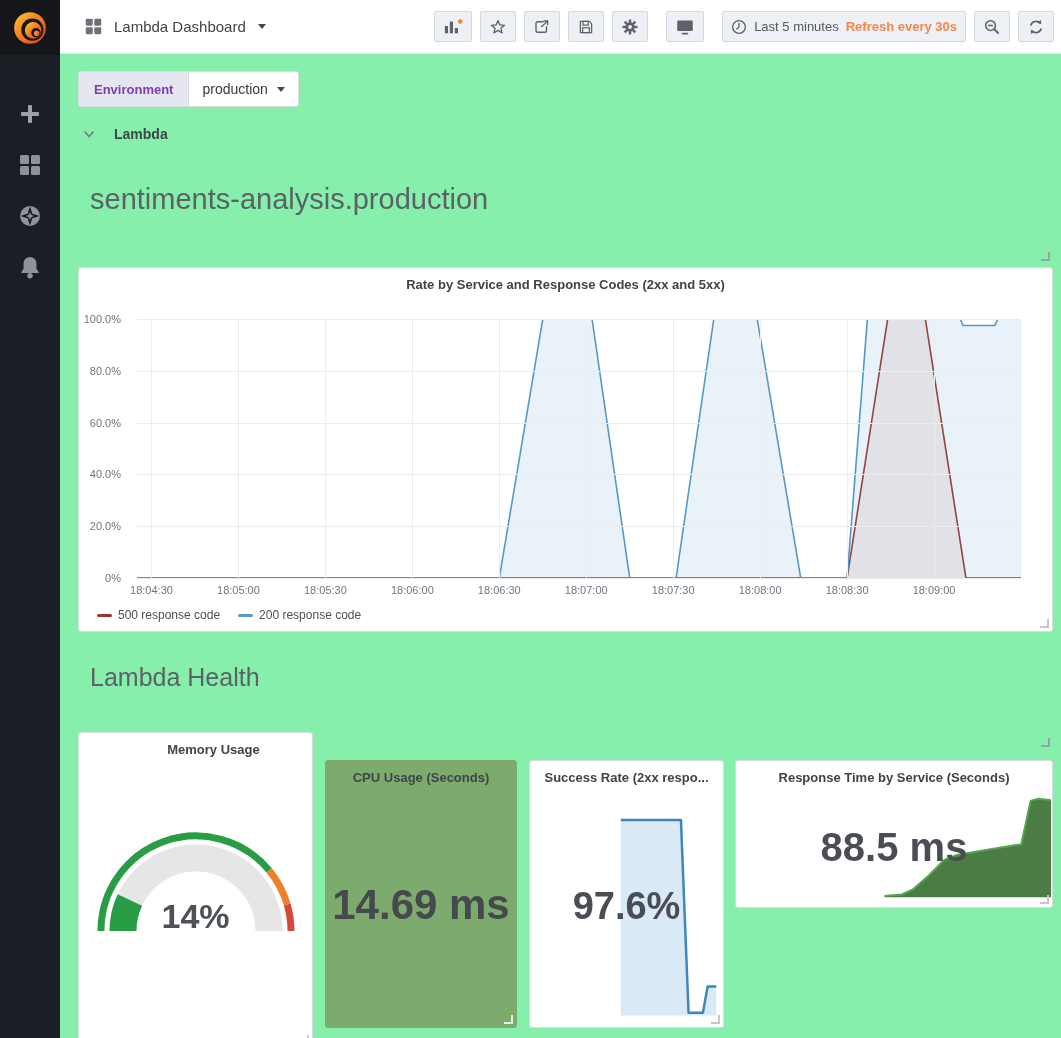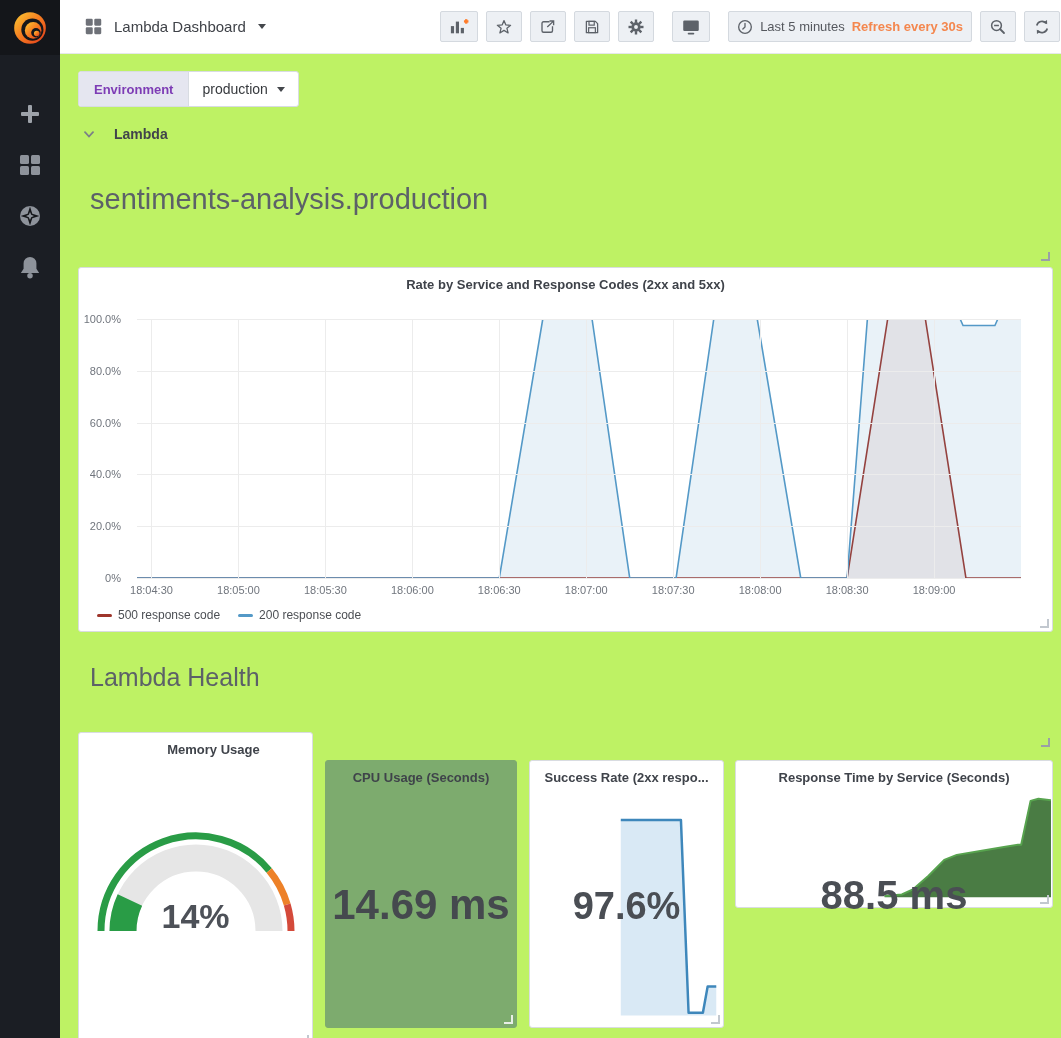--- a/index.html
+++ b/index.html
@@ -1,29 +1,29 @@
 <!DOCTYPE html>
 <html><head>
 <meta charset="utf-8">
 <style>
   html,body{margin:0;padding:0;background:#fff;font-family:"Liberation Sans",sans-serif;}
-  #root{position:relative;width:1061px;height:1038px;background:#bef264;overflow:hidden;}
+  #root{position:relative;width:1061px;height:1038px;background:#86efac;overflow:hidden;}
 
   
   .sidebar{position:absolute;left:0;top:0;width:60px;height:1038px;background:#1b1e24;z-index:5;}
   .logo-box{width:60px;height:55px;background:#14161a;display:flex;align-items:center;justify-content:center;cursor:pointer;}
   .side-icons{display:flex;flex-direction:column;align-items:center;margin-top:46px;gap:25px;}
   .side-icon{width:26px;height:26px;display:flex;align-items:center;justify-content:center;cursor:pointer;}
 
   
   .header{position:absolute;left:60px;top:0;width:1001px;height:53px;background:#fff;border-bottom:1px solid #e6e8eb;z-index:4;}
   .header-left{position:absolute;left:25px;top:0;height:53px;display:flex;align-items:center;gap:12px;}
   .dash-title{font-size:15px;font-weight:500;color:#3f4248;}
   .caret{width:0;height:0;border-left:4.5px solid transparent;border-right:4.5px solid transparent;border-top:5px solid #44474c;}
-  .toolbar{position:absolute;right:1px;top:11px;display:flex;align-items:flex-start;height:31px;}
+  .toolbar{position:absolute;right:7px;top:11px;display:flex;align-items:flex-start;height:31px;}
   .btn{height:31px;min-width:34px;padding:0 8px;background:#edf0f4;border:1px solid #d4d9df;border-radius:2px;display:flex;align-items:center;justify-content:center;cursor:pointer;box-sizing:border-box;}
   .btn + .btn{margin-left:8px;}
   .gap-l{margin-left:18px !important;}
   .time-btn{gap:7px;}
   .time-label{font-size:13px;font-weight:500;color:#55585e;white-space:nowrap;}
   .refresh-label{font-size:13px;font-weight:600;color:#f4874e;white-space:nowrap;}
 
   
   .filters{position:absolute;left:78px;top:71px;display:flex;gap:21px;z-index:2;}
   .filter{display:flex;border:1px solid #d8dce2;border-radius:3px;overflow:hidden;background:#fff;height:34px;}
@@ -61,21 +61,21 @@
   #cpu-panel{left:325px;top:760px;width:192px;height:268px;}
   #success-panel{left:529px;top:760px;width:195px;height:268px;}
   #response-panel{left:735px;top:760px;width:318px;height:148px;}
   #replicas-panel{left:735px;top:917px;width:318px;height:111px;}
 
   .gauge-svg{position:absolute;left:15px;top:74px;}
   .gauge-value{position:absolute;left:0;right:0;top:164px;text-align:center;font-size:34px;font-weight:700;color:#4d5158;}
   .big-value{position:absolute;left:0;right:0;text-align:center;font-weight:700;color:#4a4e54;z-index:2;}
   #cpu-value{top:120px;font-size:42px;color:#45494e;}
   #success-value{top:124px;font-size:38px;}
-  #response-value{top:64px;font-size:40px;margin-top:48px;}
+  #response-value{top:64px;font-size:40px;}
   #replicas-value{top:46px;font-size:40px;}
   .spark-svg{position:absolute;left:1px;top:1px;width:calc(100% - 2px);height:calc(100% - 2px);border-radius:3px;}
 
   .icon-stroke{stroke:#5d6269;fill:none;}
   .icon-fill{fill:#5d6269;}
 </style>
 </head>
 <body>
 
 <div id="root">

